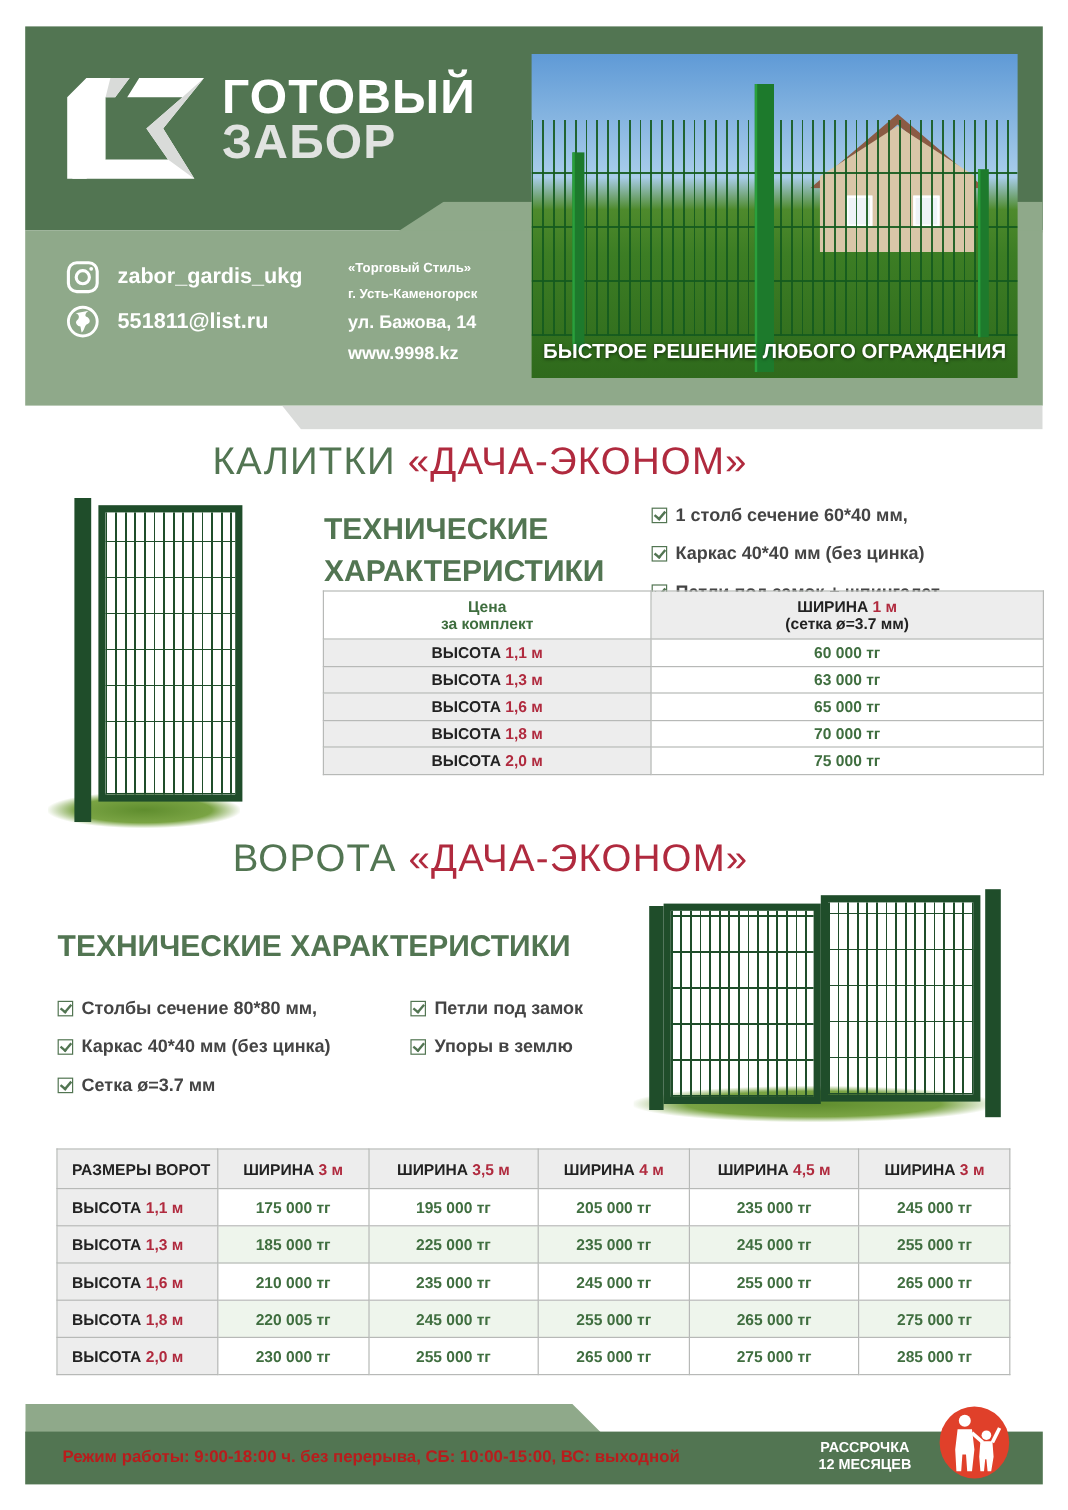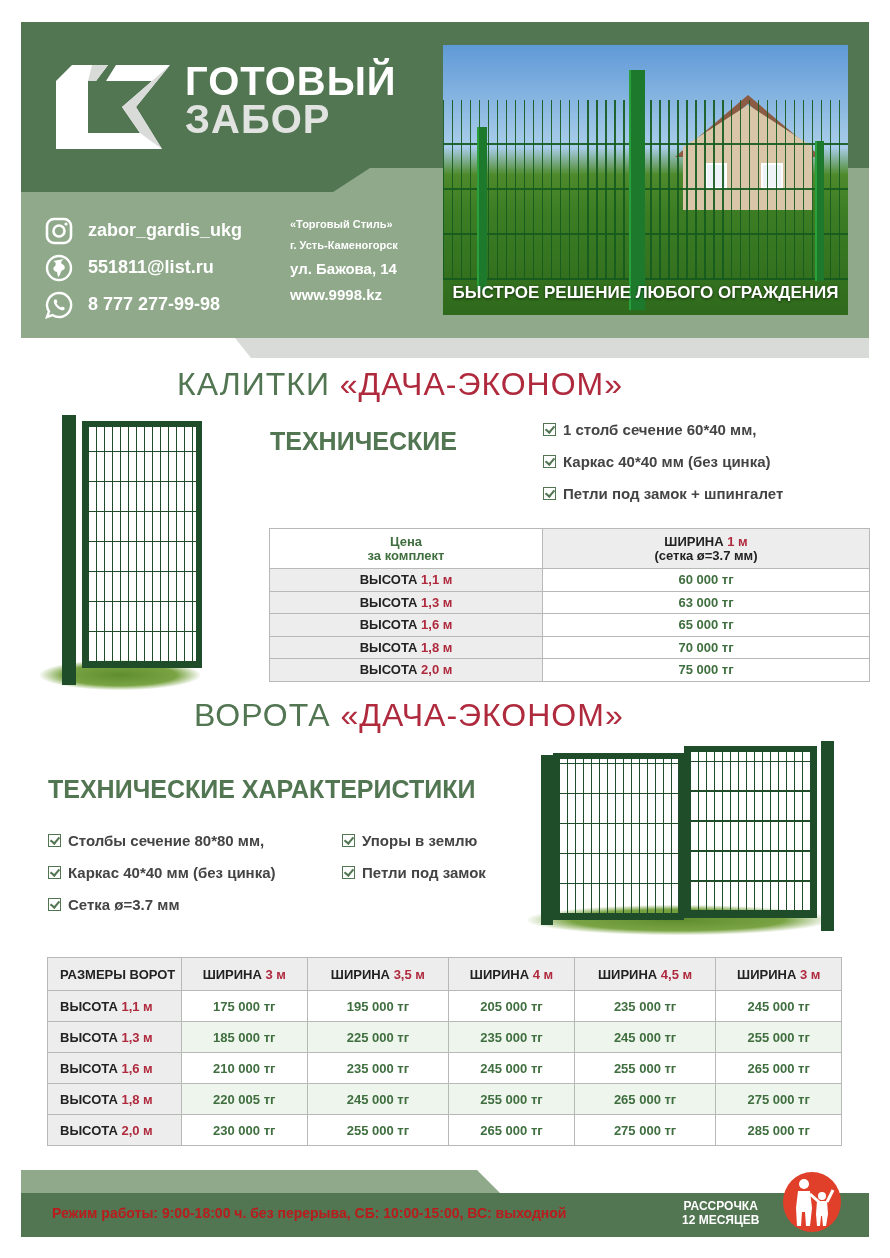--- a/index.html
+++ b/index.html
@@ -19,21 +19,21 @@
     background: linear-gradient(180deg, #5f9ad6 0%, #a9cdea 38%, #4e8a2c 48%, #3c7d24 62%, #2f6a1c 100%); }
   .photo .house { position: absolute; left: 240px; top: 60px; width: 130px; height: 105px; background: #d9c6a8; clip-path: polygon(50% 0, 100% 40%, 100% 100%, 0 100%, 0 40%); }
   .photo .roof { position: absolute; left: 232px; top: 50px; width: 146px; height: 62px; background: #8b5b44; clip-path: polygon(50% 0, 100% 100%, 92% 100%, 50% 14%, 8% 100%, 0 100%); }
   .photo .win { position: absolute; background: #eef3f7; border: 2px solid #fff; }
   .photo .mesh { position: absolute; left: 0; top: 55px; width: 100%; height: 180px;
     background-image: repeating-linear-gradient(90deg, rgba(20,90,30,0.9) 0 1.5px, transparent 1.5px 9px),
                       repeating-linear-gradient(0deg, rgba(20,90,30,0.9) 0 1.5px, transparent 1.5px 45px); }
   .photo .post { position: absolute; background: #1d7a2c; border-left: 2px solid #2aa03c; }
   .photo .tagline { position: absolute; left: 0; right: 0; bottom: 12px; text-align: center; color: #fff; font-weight: bold; font-size: 17px; text-shadow: 0 1px 3px rgba(0,0,0,0.6); }
 
-  .contacts { position: absolute; left: 44px; top: 212px; }
+  .contacts { position: absolute; left: 54px; top: 212px; }
   .contact { display: flex; align-items: center; height: 37px; color: #fff; font-weight: bold; font-size: 18px; }
   .contact .ic { width: 30px; height: 30px; margin-right: 14px; display: flex; align-items: center; justify-content: center; }
   .addr { position: absolute; left: 290px; top: 214px; color: #fff; font-weight: bold; }
   .addr .a1 { font-size: 11px; height: 20px; line-height: 20px; }
   .addr .a2 { font-size: 11px; height: 22px; line-height: 22px; }
   .addr .a3 { font-size: 15px; height: 26px; line-height: 26px; }
   .addr .a4 { font-size: 15px; height: 26px; line-height: 26px; }
 
   
   .sec-title { position: absolute; font-size: 32px; letter-spacing: 1px; color: #527552; white-space: nowrap; font-weight: normal; }
@@ -120,29 +120,20 @@
   </div>
   <div class="contact">
     <span class="ic">
       <svg width="28" height="28" viewBox="0 0 28 28">
           <circle cx="14" cy="14" r="12" fill="none" stroke="#fff" stroke-width="2.4"></circle>
           <path d="M8 7 C12 8 11 12 9 13 C7 15 10 18 12 18 L13 23 C16 21 15 17 18 16 C21 15 20 11 17 10 C15 9 17 6 19 5" fill="#fff"></path>
         </svg>
     </span>
     <span>551811@list.ru</span>
   </div>
-  <div class="contact">
-    <span class="ic">
-      <svg width="28" height="28" viewBox="0 0 28 28">
-          <path d="M14 2 A12 12 0 1 1 7.5 24 L2 26 L4 20.5 A12 12 0 0 1 14 2 Z" fill="none" stroke="#fff" stroke-width="2.4"></path>
-          <path d="M9.5 8.5 C9 9 8.5 10 9 12 C10 15 13 18 16 19 C18 19.5 19 19 19.5 18.5 L19.5 16.5 L17 15.5 L16 16.5 C14.5 16 12 13.5 11.5 12 L12.5 11 L11.5 8.5 Z" fill="#fff"></path>
-        </svg>
-    </span>
-    <span>8 777 277-99-98</span>
-  </div>
 </div>
 
 <div class="addr">
   <div class="a1">«Торговый Стиль»</div>
   <div class="a2">г. Усть-Каменогорск</div>
   <div class="a3">ул. Бажова, 14</div>
   <div class="a4">www.9998.kz</div>
 </div>
 
 <div class="sec-title" style="left:177px;top:366px;">
@@ -150,38 +141,39 @@
 </div>
 
 <div>
   <div class="grass" style="left:40px;top:660px;width:160px;height:30px;"></div>
   <div class="gate-post" style="left:62px;top:415px;width:14px;height:270px;"></div>
   <div class="gate-mesh" style="left:82px;top:421px;width:120px;height:247px;"></div>
 </div>
 
 <div class="tech" style="left:270px;top:424px;">
   <div>ТЕХНИЧЕСКИЕ</div>
+  <div>ХАРАКТЕРИСТИКИ</div>
 </div>
 
 <div class="checks" style="left:543px;top:413px;">
   <div class="row">
       <span class="checkbox"></span>
       <span>1 столб сечение 60*40 мм,</span>
     </div>
   <div class="row">
       <span class="checkbox"></span>
       <span>Каркас 40*40 мм (без цинка)</span>
     </div>
   <div class="row">
       <span class="checkbox"></span>
       <span>Петли под замок + шпингалет</span>
     </div>
 </div>
 
-<table class="t1" style="left:269px;top:528px;width:601px;">
+<table class="t1" style="left:269px;top:492px;width:601px;">
   <tbody>
       <tr>
     <td class="h-left">
       <div>Цена</div>
       <div>за комплект</div>
     </td>
     <td class="h-right">
       <div><span>ШИРИНА </span><span class="red">1 м</span></div>
       <div>(сетка ø=3.7 мм)</div>
     </td>
@@ -225,25 +217,25 @@
       <span>Каркас 40*40 мм (без цинка)</span>
     </div>
   <div class="row">
       <span class="checkbox"></span>
       <span>Сетка ø=3.7 мм</span>
     </div>
 </div>
 <div class="checks" style="left:342px;top:824px;">
   <div class="row">
       <span class="checkbox"></span>
+      <span>Петли под замок</span>
+    </div>
+  <div class="row">
+      <span class="checkbox"></span>
       <span>Упоры в землю</span>
-    </div>
-  <div class="row">
-      <span class="checkbox"></span>
-      <span>Петли под замок</span>
     </div>
 </div>
 
 <div>
   <div class="grass" style="left:528px;top:905px;width:300px;height:30px;"></div>
   <div class="gate-post" style="left:541px;top:755px;width:12px;height:170px;"></div>
   <div class="gate-post" style="left:821px;top:741px;width:13px;height:190px;"></div>
   <div class="gate-mesh" style="left:553px;top:753px;width:131px;height:167px;"></div>
   <div class="gate-mesh" style="left:684px;top:746px;width:133px;height:172px;"></div>
 </div>

